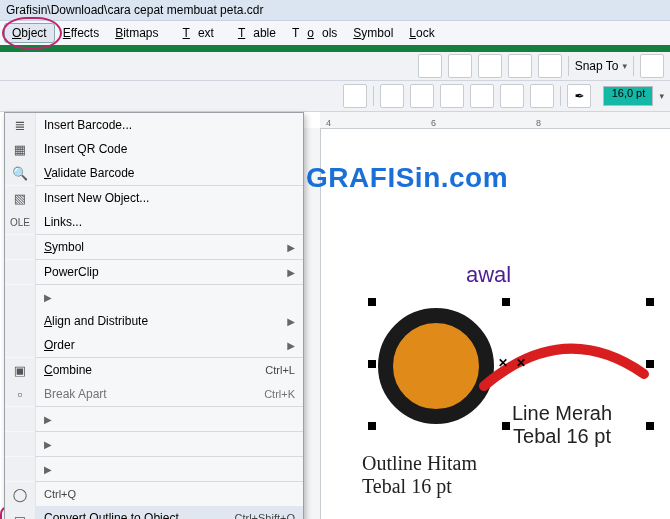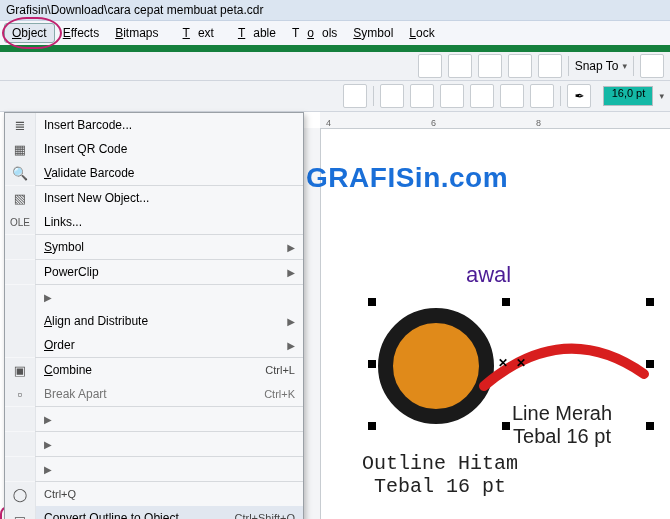--- a/index.html
+++ b/index.html
@@ -29,21 +29,21 @@
 .ruler-h{position:absolute;left:18px;right:0;top:0;height:16px;background:#f4f5f7;border-bottom:1px solid #c7ccd1;font-size:9px;color:#666;display:flex;align-items:flex-end;gap:100px;padding-left:6px}
 .ruler-v{position:absolute;left:0;top:16px;bottom:0;width:18px;background:#f4f5f7;border-right:1px solid #c7ccd1}
 .watermark{position:absolute;left:-70px;top:50px;font-size:28px;font-weight:700;color:#1a6fd8;letter-spacing:.5px}
 .label-awal{position:absolute;left:164px;top:150px;font-size:22px;font-family:Arial,sans-serif;color:#4c1d95}
 .handle{position:absolute;width:8px;height:8px;background:#000}
 .xmark{position:absolute;font-size:12px;color:#000;font-weight:700}
 .circle{position:absolute;left:76px;top:196px;width:116px;height:116px;border-radius:50%;background:#e08a1a;border:15px solid #1a1a1a;box-sizing:border-box}
 .redline{position:absolute;left:182px;top:226px;width:160px;height:60px}
 .redline svg{width:100%;height:100%;overflow:visible}
 .label-line{position:absolute;left:210px;top:290px;font-size:20px;font-family:Arial,sans-serif;color:#222;text-align:center;line-height:1.15}
-.label-outline{position:absolute;left:60px;top:340px;font-size:20px;font-family:Liberation Mono, monospace;color:#222;text-align:center;line-height:1.15}
+.label-outline{position:absolute;left:60px;top:340px;font-size:20px;font-family:Liberation Serif, serif;color:#222;line-height:1.15}
 .rect-sel{position:absolute;border:2px solid #c0226f;border-radius:8px;pointer-events:none}
 .chev{font-size:9px;color:#555}
 </style>
 </head>
 <body>
 
 <div class="titlebar">Grafisin\Download\cara cepat membuat peta.cdr</div>
 
 <div class="menubar">
   <span class="active underline-first">Object</span>

